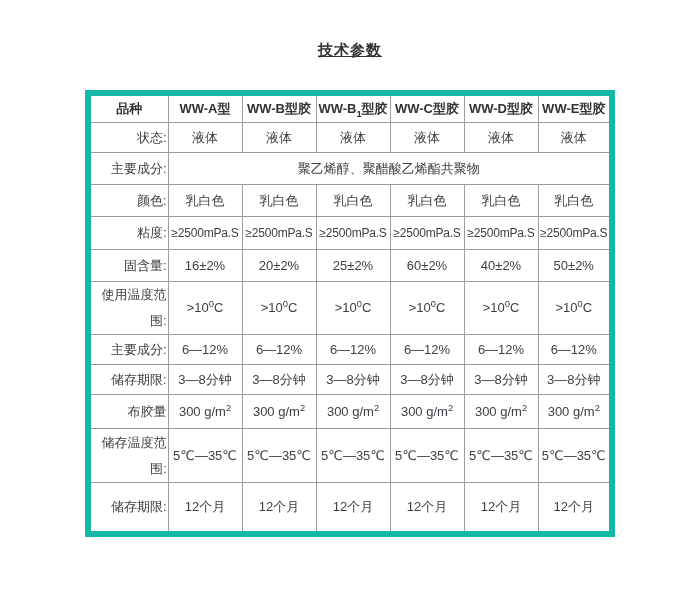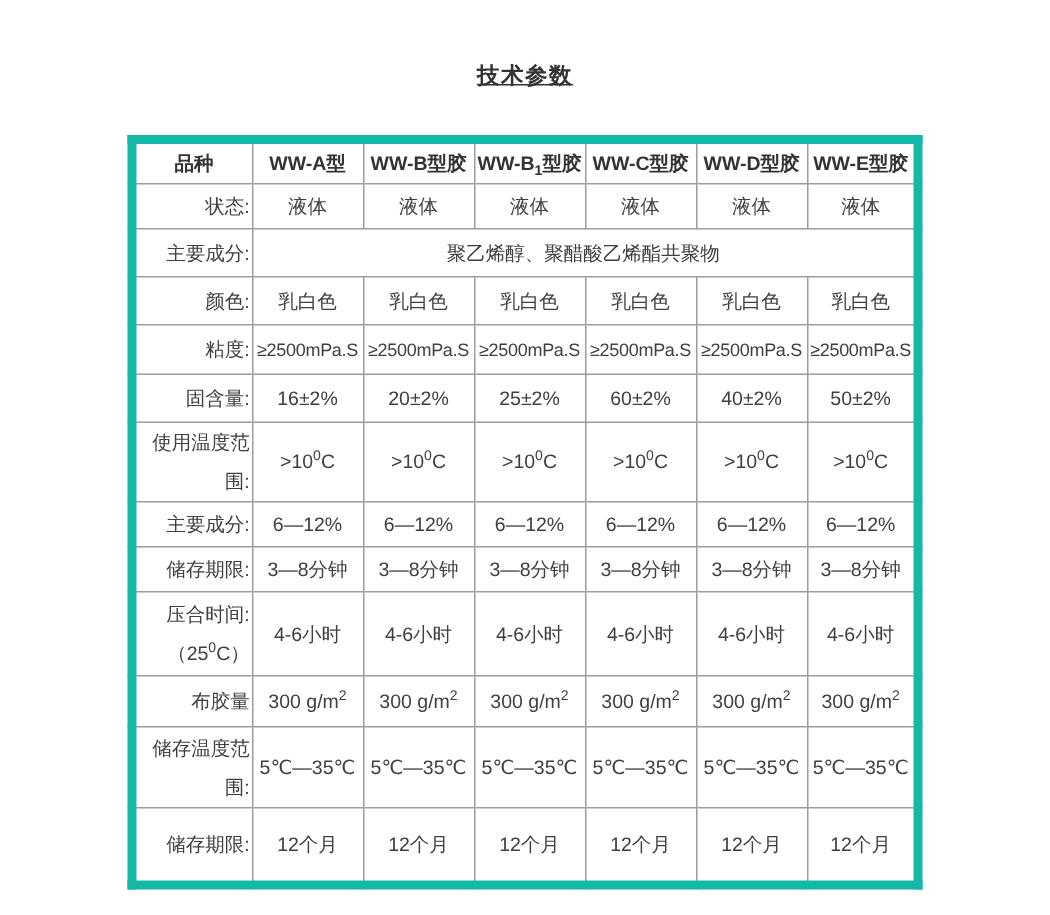--- a/index.html
+++ b/index.html
@@ -142,29 +142,20 @@
       <tr style="height:30px">
         <td class="label">储存期限:</td>
         <td class="val">3—8分钟</td>
         <td class="val">3—8分钟</td>
         <td class="val">3—8分钟</td>
         <td class="val">3—8分钟</td>
         <td class="val">3—8分钟</td>
         <td class="val">3—8分钟</td>
       </tr>
 
-      <tr style="height:56px">
-        <td class="label">压合时间:<br>（25<sup>0</sup>C）</td>
-        <td class="val">4-6小时</td>
-        <td class="val">4-6小时</td>
-        <td class="val">4-6小时</td>
-        <td class="val">4-6小时</td>
-        <td class="val">4-6小时</td>
-        <td class="val">4-6小时</td>
-      </tr>
 
       <tr style="height:34px">
         <td class="label">布胶量</td>
         <td class="val">300 g/m<sup>2</sup></td>
         <td class="val">300 g/m<sup>2</sup></td>
         <td class="val">300 g/m<sup>2</sup></td>
         <td class="val">300 g/m<sup>2</sup></td>
         <td class="val">300 g/m<sup>2</sup></td>
         <td class="val">300 g/m<sup>2</sup></td>
       </tr>

